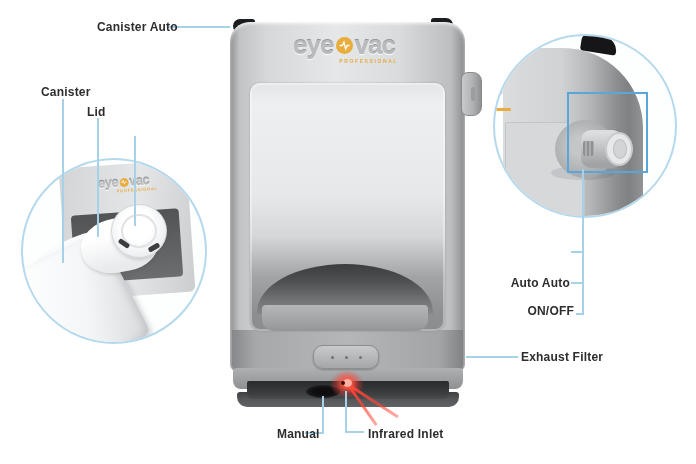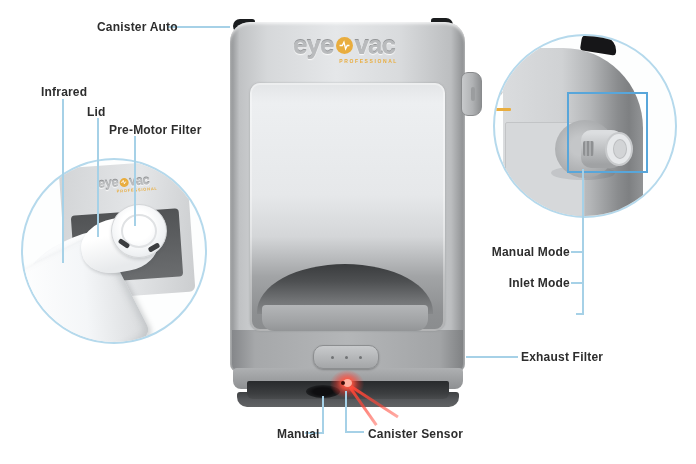--- a/index.html
+++ b/index.html
@@ -214,22 +214,21 @@
   <div class="ln z10" style="left:571px;top:251px;width:11px;height:2px;"></div>
   <div class="ln z10" style="left:571px;top:282px;width:11px;height:2px;"></div>
   <div class="ln z10" style="left:576px;top:313px;width:8px;height:2px;"></div>
   <div class="ln z10" style="left:466px;top:356px;width:52px;height:2px;"></div>
   <div class="ln z10" style="left:322px;top:396px;width:2px;height:38px;"></div>
   <div class="ln z10" style="left:305px;top:432px;width:17px;height:2px;"></div>
   <div class="ln z10" style="left:345px;top:391px;width:2px;height:42px;"></div>
   <div class="ln z10" style="left:347px;top:431px;width:17px;height:2px;"></div>
 
   <div class="lbl z10" style="left:97px;top:20px;">Canister Auto</div>
-  <div class="lbl z10" style="left:41px;top:85px;">Infrared</div>
+  <div class="lbl z10" style="left:41px;top:85px;">Canister</div>
   <div class="lbl z10" style="left:87px;top:105px;">Lid</div>
-  <div class="lbl z10" style="left:109px;top:123px;">Pre-Motor Filter</div>
-  <div class="lbl z10" style="left:470px;top:245px;width:100px;text-align:right;">Manual Mode</div>
-  <div class="lbl z10" style="left:470px;top:276px;width:100px;text-align:right;">Inlet Mode</div>
+  <div class="lbl z10" style="left:470px;top:276px;width:100px;text-align:right;">Auto Auto</div>
+  <div class="lbl z10" style="left:470px;top:304px;width:104px;text-align:right;">ON/OFF</div>
   <div class="lbl z10" style="left:521px;top:350px;">Exhaust Filter</div>
   <div class="lbl z10" style="left:277px;top:427px;">Manual</div>
-  <div class="lbl z10" style="left:368px;top:427px;">Canister Sensor</div>
+  <div class="lbl z10" style="left:368px;top:427px;">Infrared Inlet</div>
 
 </div>
 
 </body></html>

